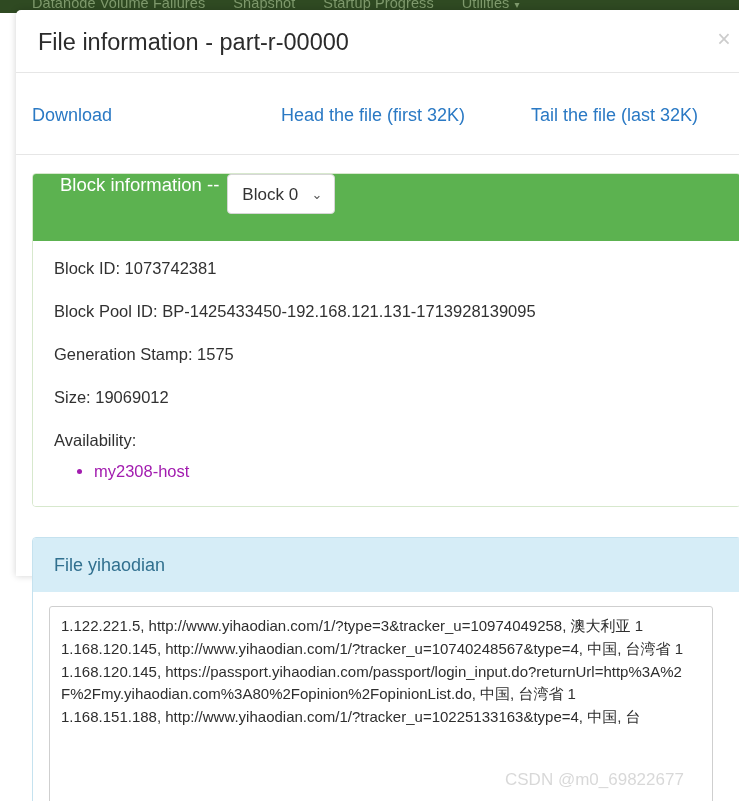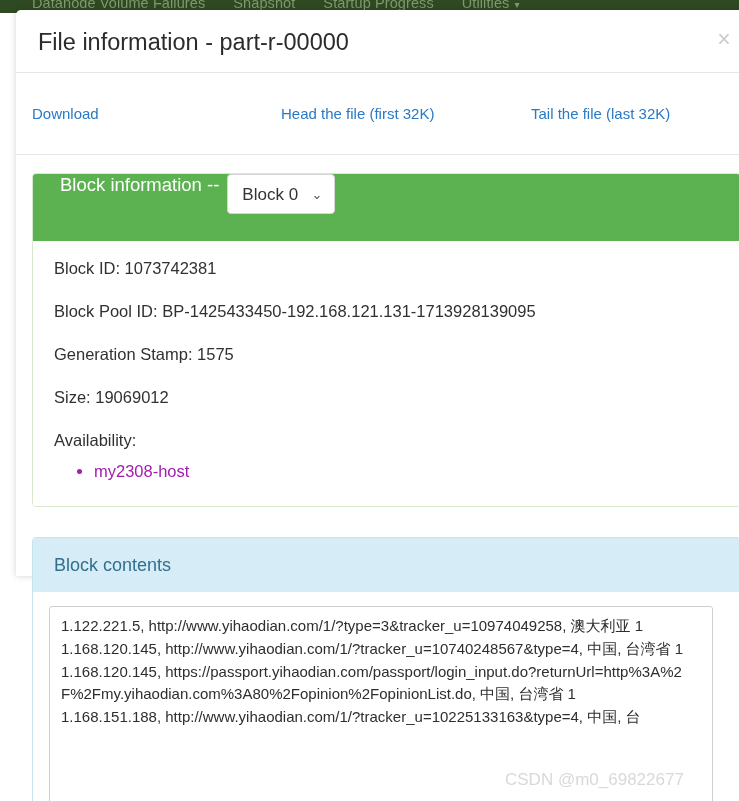--- a/index.html
+++ b/index.html
@@ -83,21 +83,21 @@
     position: relative;
     height: 82px;
     border-bottom: 1px solid #e6e6e6;
     padding: 0 22px;
   }
   #actions a {
     position: absolute;
     top: 32px;
     color: #2a79c4;
     text-decoration: none;
-    font-size: 15px;
+    font-size: 18px;
     white-space: nowrap;
   }
   #link-download { left: 16px; }
   #link-head { left: 265px; }
   #link-tail { left: 515px; }
 
   
   #block-panel {
     position: absolute;
     top: 163px; left: 16px;
@@ -266,21 +266,21 @@
       <p class="block-line">Size: 19069012</p>
       <p class="block-line" id="avail-label">Availability:</p>
       <ul id="avail-list">
         <li>my2308-host</li>
       </ul>
     </div>
   </div>
 
   <div id="contents-panel">
     <div id="contents-head">
-      <span id="contents-title">Block contents</span>
+      <span id="contents-title">File yihaodian</span>
     </div>
     <div id="contents-body">
       <textarea id="file-textarea" readonly="" style="">1.122.221.5, http://www.yihaodian.com/1/?type=3&amp;tracker_u=10974049258, 澳大利亚 1
 1.168.120.145, http://www.yihaodian.com/1/?tracker_u=10740248567&amp;type=4, 中国, 台湾省 1
 1.168.120.145, https://passport.yihaodian.com/passport/login_input.do?returnUrl=http%3A%2F%2Fmy.yihaodian.com%3A80%2Fopinion%2FopinionList.do, 中国, 台湾省 1
 1.168.151.188, http://www.yihaodian.com/1/?tracker_u=10225133163&amp;type=4, 中国, 台</textarea>
     </div>
   </div>
 
 </div>

